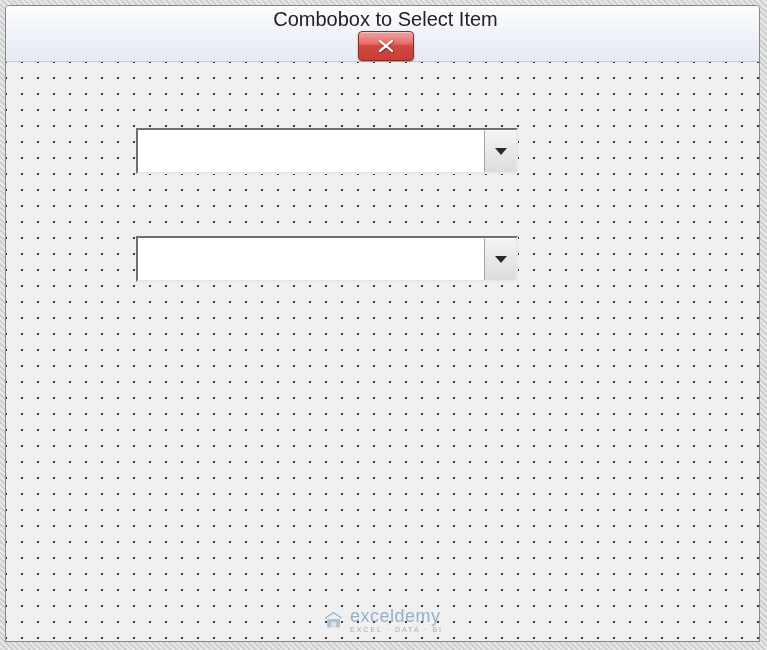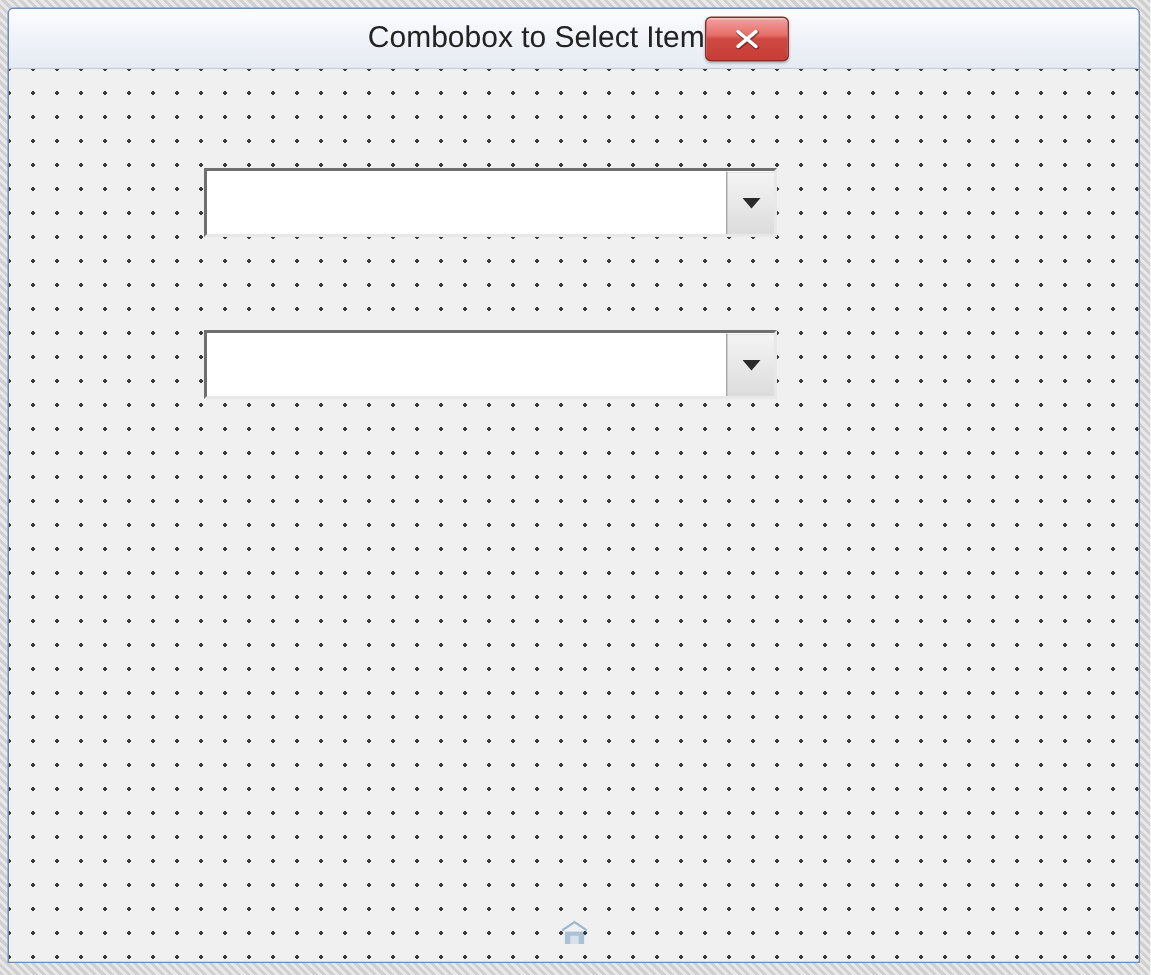--- a/index.html
+++ b/index.html
@@ -34,28 +34,29 @@
       height: 637px;
       background: #f0f0f0;
       border: 1px solid #6c8cb5;
       border-radius: 4px 4px 0 0;
       box-shadow: 0 0 0 1px rgba(255,255,255,0.6) inset;
       display: flex;
       flex-direction: column;
       position: relative;
     }
     .titlebar {
-      height: 40px;
+      height: 56px;
       background: linear-gradient(to bottom, #fdfdfe 0%, #f1f4f9 45%, #e6ebf3 100%);
       border-bottom: 1px solid #c7cdd6;
       border-radius: 3px 3px 0 0;
       display: flex;
       align-items: center;
-      justify-content: center;
+      justify-content: flex-end;
       padding: 0 8px 0 14px;
+      flex-direction: column;
     }
     .title-text {
       font-size: 20px;
       color: #222;
       font-weight: 400;
     }
     .close-btn {
       width: 56px;
       height: 30px;
       border-radius: 4px;
@@ -182,17 +183,21 @@
           <div class="arrow"></div>
         </div>
       </div>
 
       <div class="watermark">
         <svg class="watermark-icon" viewBox="0 0 24 24">
           <path d="M12 3 L21 9 L21 11 L12 5 L3 11 L3 9 Z" fill="#5b8db8"></path>
           <rect x="5" y="11" width="14" height="9" fill="#5b8db8" opacity="0.85"></rect>
           <rect x="9" y="14" width="6" height="6" fill="#fff" opacity="0.6"></rect>
         </svg>
+        <div class="watermark-text">
+          <span class="watermark-main">exceldemy</span>
+          <span class="watermark-sub">EXCEL · DATA · BI</span>
+        </div>
       </div>
 
     </div>
   </div>
 </div>
 
 </body></html>

